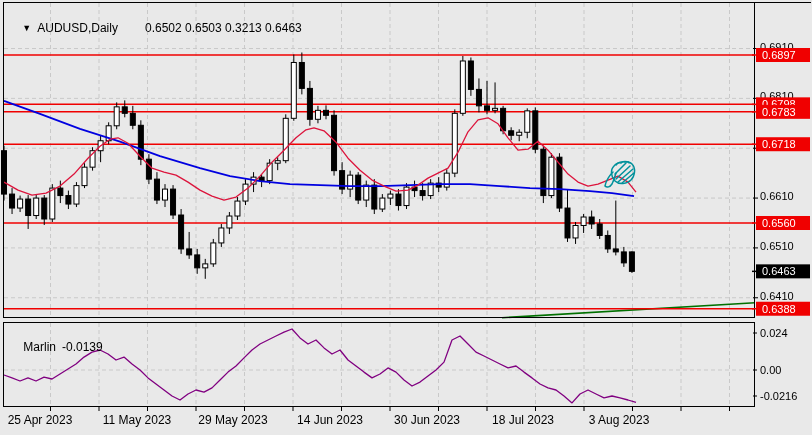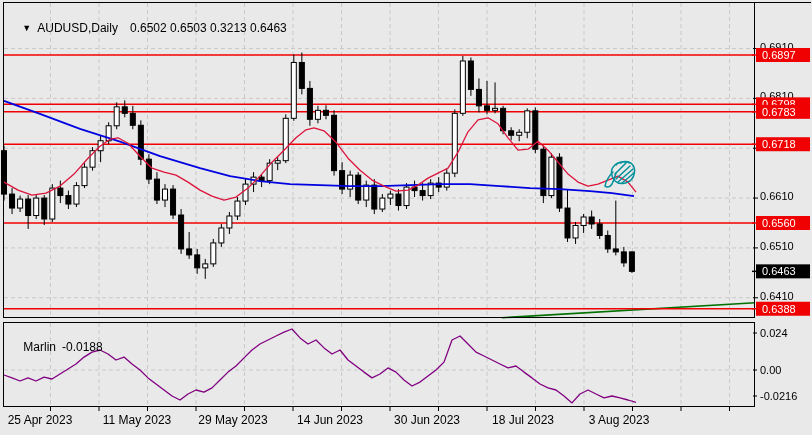--- a/index.html
+++ b/index.html
@@ -2,21 +2,21 @@
 <html><head>
 <meta charset="utf-8">
 <style>
   html,body{margin:0;padding:0;}
   #stage{position:relative;width:812px;height:435px;background:#e9e9e9;
          font-family:"Liberation Sans",sans-serif;overflow:hidden;}
   #chart-svg{position:absolute;left:0;top:0;}
   .overlay{position:absolute;color:#000;font-size:12px;white-space:pre;}
   #title-bar{left:9px;top:7px;}
   #title-bar .dd{font-size:9px;vertical-align:1px;margin-right:6px;cursor:pointer;}
-  #title-bar .sym{margin-right:12px;text-align:right;}
+  #title-bar .sym{margin-right:27px;text-align:right;}
   #marlin-label{left:10px;top:326px;font-size:12px;}
   #marlin-label .val{margin-left:6px;}
   text{font-family:"Liberation Sans",sans-serif;}
 </style>
 </head>
 <body>
 
 <div id="stage">
   <svg id="chart-svg" width="812" height="435">
       <line x1="50.5" y1="3" x2="50.5" y2="317" stroke="#c9c9c9" stroke-width="1" stroke-dasharray="4 3"></line>
@@ -295,15 +295,15 @@
       <text x="427" y="424" fill="#000000" font-size="12" text-anchor="middle">30 Jun 2023</text>
       <text x="523" y="424" fill="#000000" font-size="12" text-anchor="middle">18 Jul 2023</text>
       <text x="619" y="424" fill="#000000" font-size="12" text-anchor="middle">3 Aug 2023</text>
     </svg>
 
   <div id="title-bar" class="overlay">
     <span class="dd">▼</span><span class="sym">AUDUSD,Daily</span><span>0.6502 0.6503 0.3213 0.6463</span>
   </div>
 
   <div id="marlin-label" class="overlay">
-    <span>Marlin</span><span class="val">-0.0188</span>
+    <span>Marlin</span><span class="val">-0.0139</span>
   </div>
 </div>
 
 </body></html>

